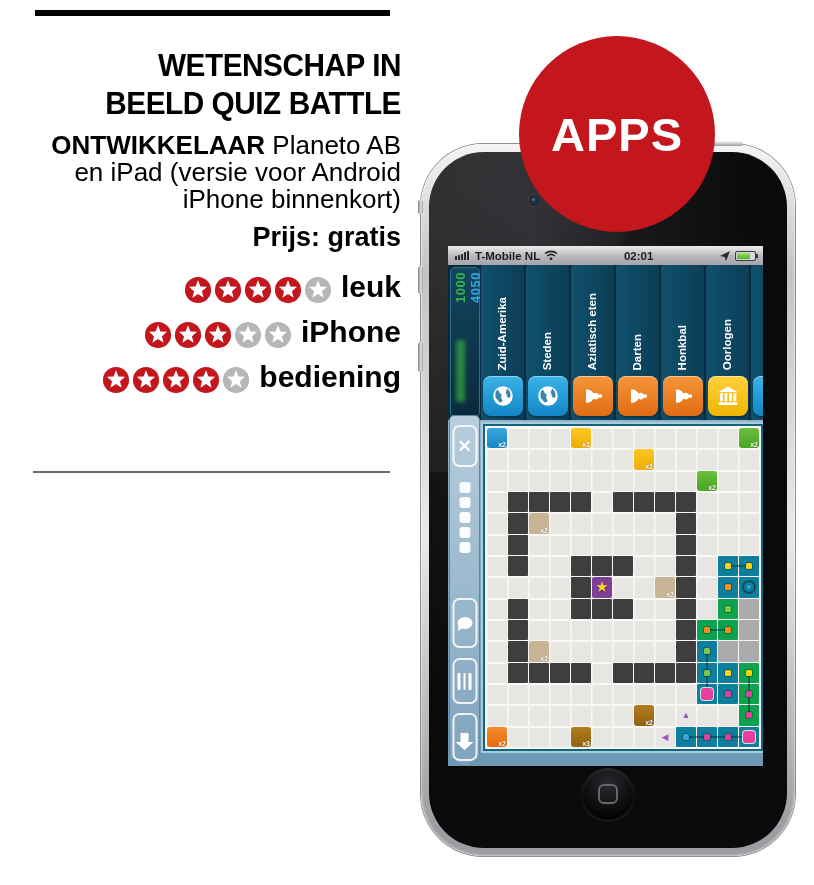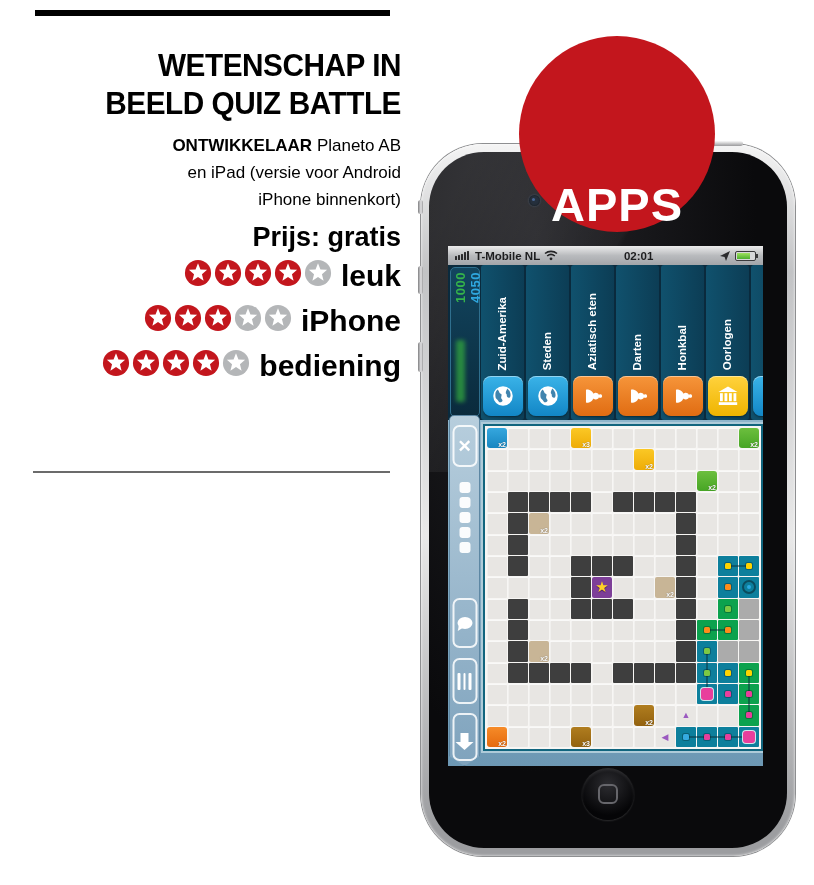--- a/index.html
+++ b/index.html
@@ -4,25 +4,25 @@
 <style>
   * { margin:0; padding:0; box-sizing:border-box; }
   body { background:#fff; font-family:"Liberation Sans", sans-serif; }
   .page { position:relative; width:814px; height:885px; background:#fff; overflow:hidden; }
 
   
   .top-rule { position:absolute; left:35px; top:10px; width:355px; height:6px; background:#000; }
   .review { position:absolute; left:11px; top:46px; width:390px; text-align:right; color:#000; }
   .title { font-weight:bold; font-size:32px; line-height:38px; letter-spacing:-0.5px;
            transform:scaleX(.93); transform-origin:100% 50%; white-space:nowrap; }
-  .meta { margin-top:10px; font-size:17px; line-height:27px; }
+  .meta { margin-top:10px; font-size:26px; line-height:27px; }
   .meta b { font-weight:bold; }
   .price { margin-top:8px; font-weight:bold; font-size:27px; line-height:32px; }
   .ratings { margin-top:6px; }
-  .rating-row { display:flex; justify-content:flex-end; align-items:flex-start; height:45px; }
+  .rating-row { display:flex; justify-content:flex-end; align-items:flex-end; height:45px; }
   .stars { display:flex; gap:2px; }
   .stars svg { display:block; }
   .rating-label { font-weight:bold; font-size:30px; margin-left:9px; }
   .bottom-rule { position:absolute; left:33px; top:471px; width:357px; height:2px; background:#6b6b6b; }
 
   
   .phone { position:absolute; left:421px; top:144px; width:374px; height:712px; border-radius:62px;
            background:linear-gradient(180deg,#f4f4f4,#c2c3c5 18%,#e9e9e9 55%,#9c9da0 96%);
            box-shadow:0 0 0 1px #8e8f91, inset 0 0 3px rgba(255,255,255,.9); z-index:10;padding-left:10px; }
   .phone-face { position:absolute; left:8px; top:8px; width:358px; height:696px; border-radius:55px;
@@ -678,17 +678,17 @@
 
       </div>
 
       <div class="home-btn">
         <div class="home-icon"></div>
       </div>
       <div class="sheen"></div>
     </div>
   </div>
 
-  <div class="badge" style="background: rgb(195, 22, 29); align-items: flex-end;">
+  <div class="badge" style="background: rgb(195, 22, 29);">
     <span>APPS</span>
   </div>
 
 </div>
 
 </body></html>

